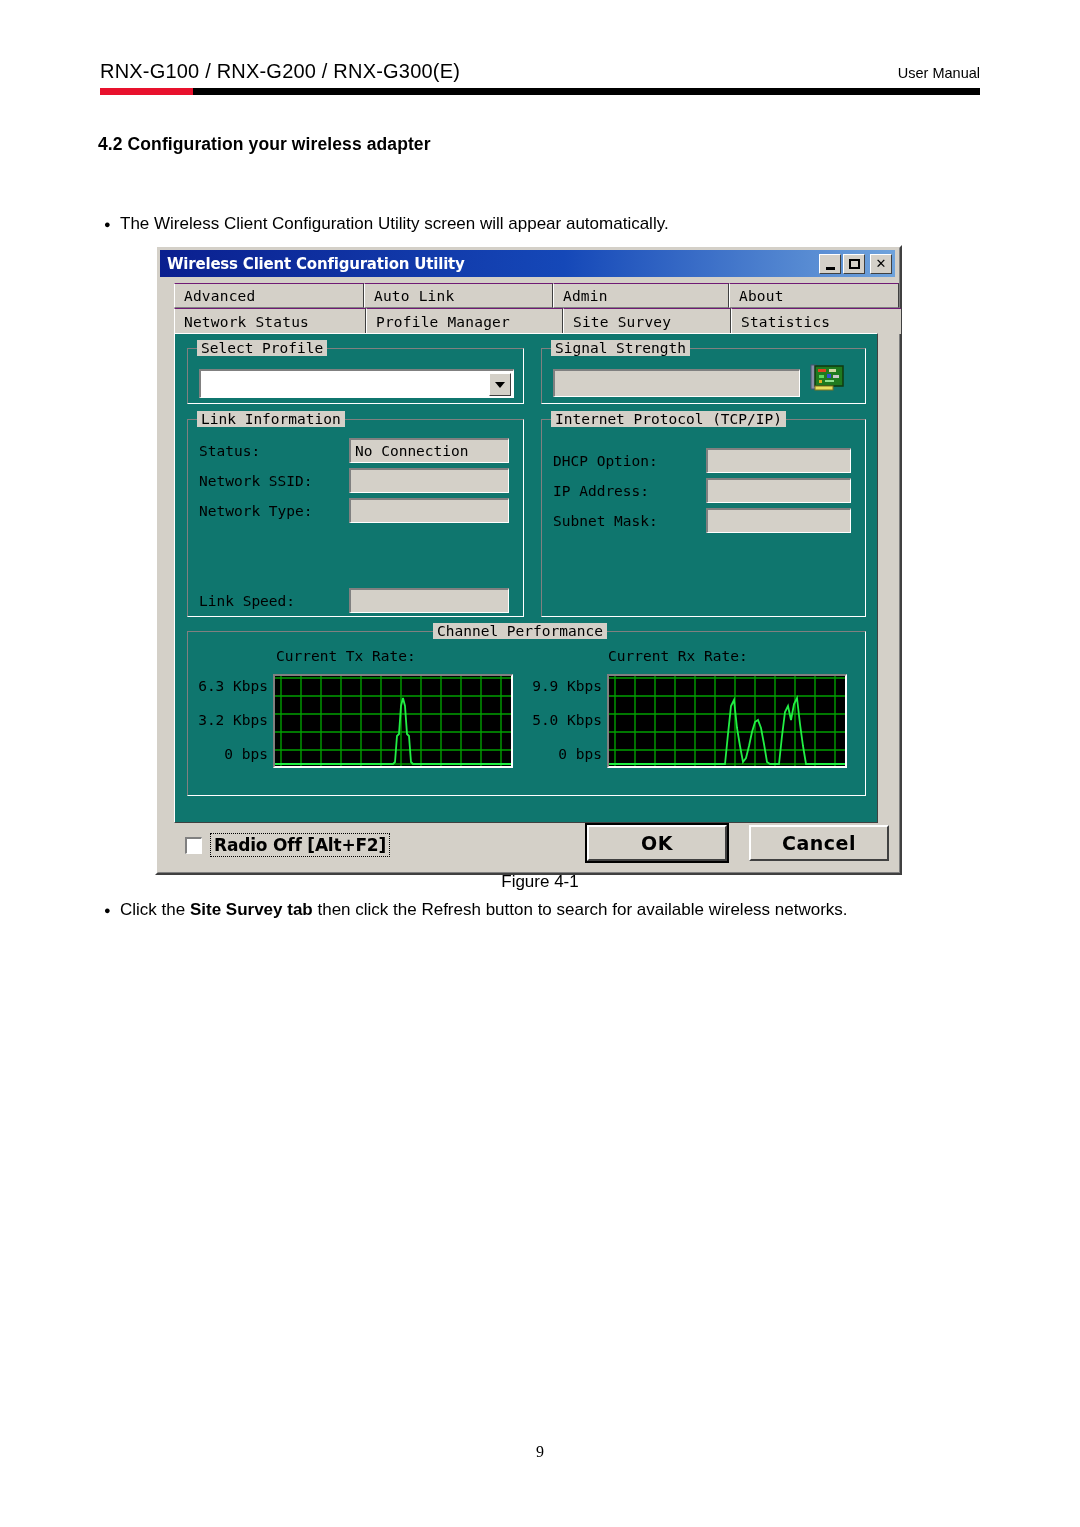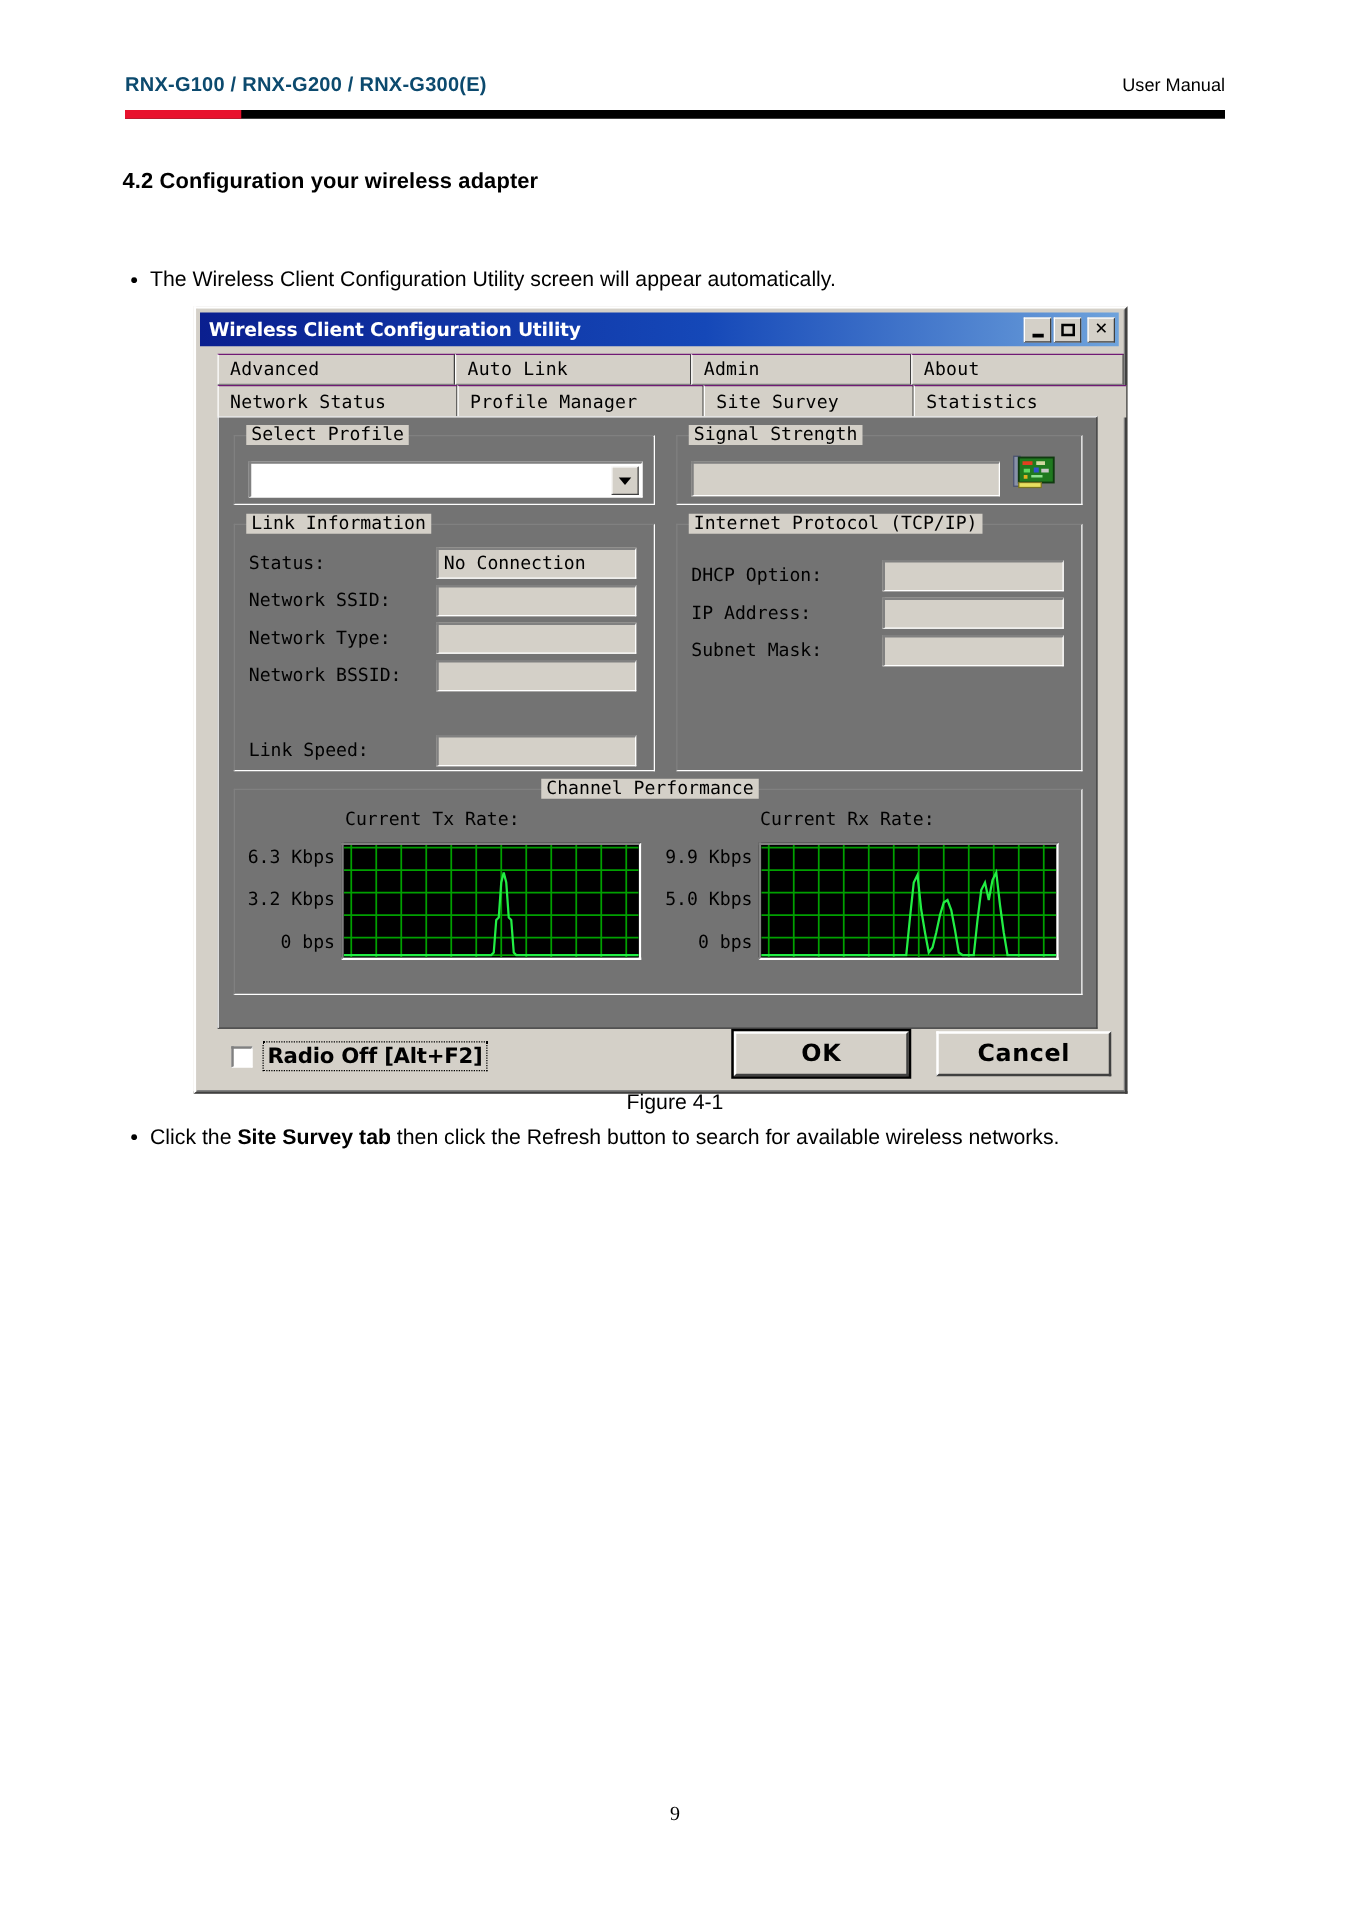--- a/index.html
+++ b/index.html
@@ -19,25 +19,24 @@
   
   .page-header {
     position: absolute;
     left: 100px; top: 60px;
     width: 880px;
     display: flex;
     justify-content: space-between;
     align-items: baseline;
   }
   .doc-models {
-    color: #0c4a6e;
-    font-size: 16px;
+    color: #000000;
+    font-size: 20px;
     letter-spacing: .2px;
     white-space: pre;
-    font-weight: bold;
   }
   .doc-manual {
     color: #000;
     font-size: 14.5px;
     white-space: pre;
   }
   .rule {
     position: absolute;
     left: 100px; top: 88px;
     width: 880px; height: 7px;
@@ -198,21 +197,21 @@
   .tab.w4 { width: 170px; }
   .tab.s1 { width: 192px; }
   .tab.s2 { width: 197px; }
   .tab.s3 { width: 168px; }
   .tab.s4 { width: 170px; border-right: none; }
 
   .tab-page {
     position: absolute;
     left: 17px; top: 86px;
     width: 704px; height: 490px;
-    background: #737373;
+    background: #0f766e;
     border-top: 1px solid #ffffff;
     border-left: 1px solid #ffffff;
     border-right: 1px solid #404040;
     border-bottom: 1px solid #404040;
     box-sizing: border-box;
   }
 
   
   .group {
     position: absolute;
@@ -475,24 +474,20 @@
       <div class="lv-row" style="left:11px; top:18px;">
         <span class="lv-label" style="width:150px">Status:</span>
         <span class="field" style="width:160px;height:25px">No Connection</span>
       </div>
       <div class="lv-row" style="left:11px; top:48px;">
         <span class="lv-label" style="width:150px">Network SSID:</span>
         <span class="field" style="width:160px;height:25px"></span>
       </div>
       <div class="lv-row" style="left:11px; top:78px;">
         <span class="lv-label" style="width:150px">Network Type:</span>
-        <span class="field" style="width:160px;height:25px"></span>
-      </div>
-      <div class="lv-row" style="left:11px; top:108px;">
-        <span class="lv-label" style="width:150px">Network BSSID:</span>
         <span class="field" style="width:160px;height:25px"></span>
       </div>
       <div class="lv-row" style="left:11px; top:168px;">
         <span class="lv-label" style="width:150px">Link Speed:</span>
         <span class="field" style="width:160px;height:25px"></span>
       </div>
     </div>
 
     <div class="group" id="grp-ip">
       <span class="group-title">Internet Protocol (TCP/IP)</span>

